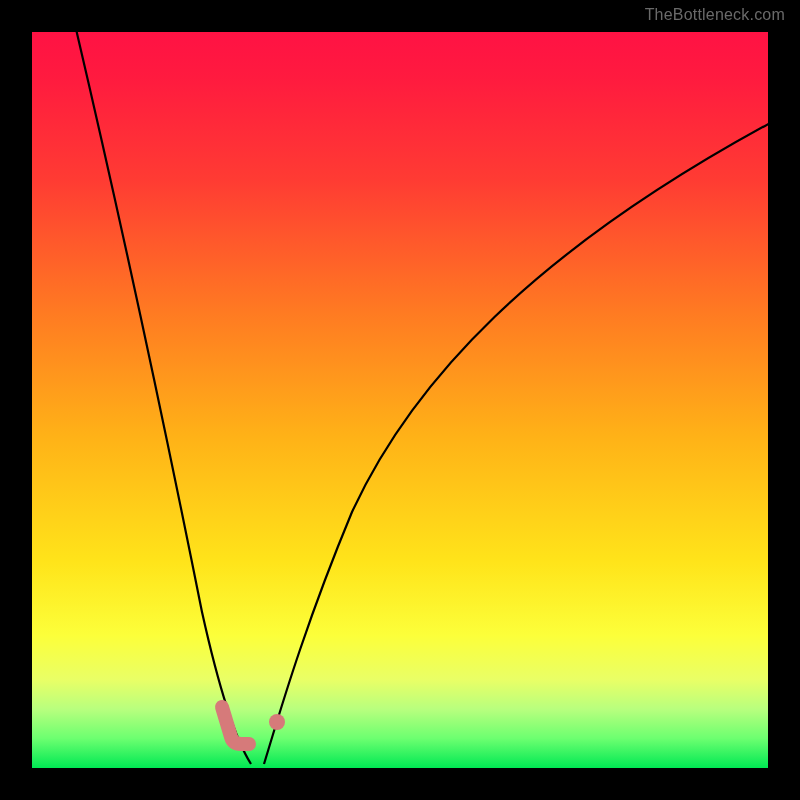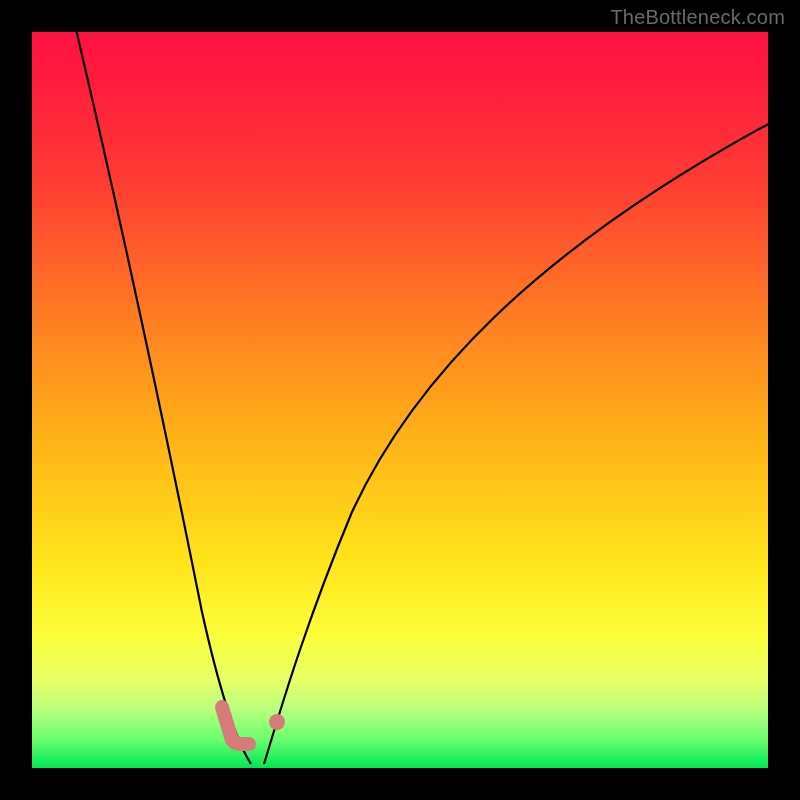--- a/index.html
+++ b/index.html
@@ -67,21 +67,21 @@
     stroke-linejoin: round;
   }
   .marker-dot {
     fill: #d67a7a;
   }
   
   .watermark {
     position: absolute;
     top: 6px;
     right: 15px;
-    font-size: 20px;
+    font-size: 16px;
     font-weight: 500;
     color: #6a6a6a;
     letter-spacing: 0.2px;
     user-select: none;
   }
 </style>
 </head>
 <body>
 
 <div class="stage">

